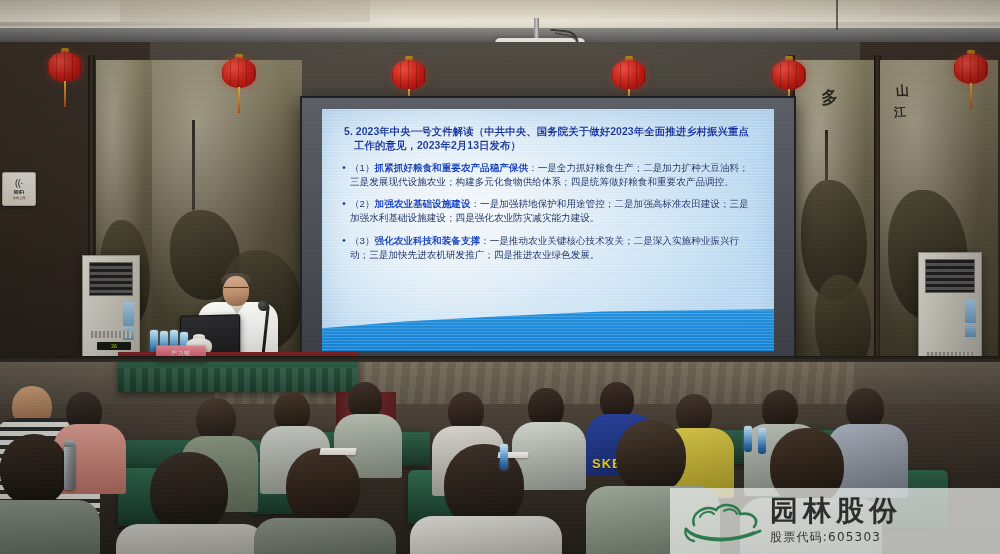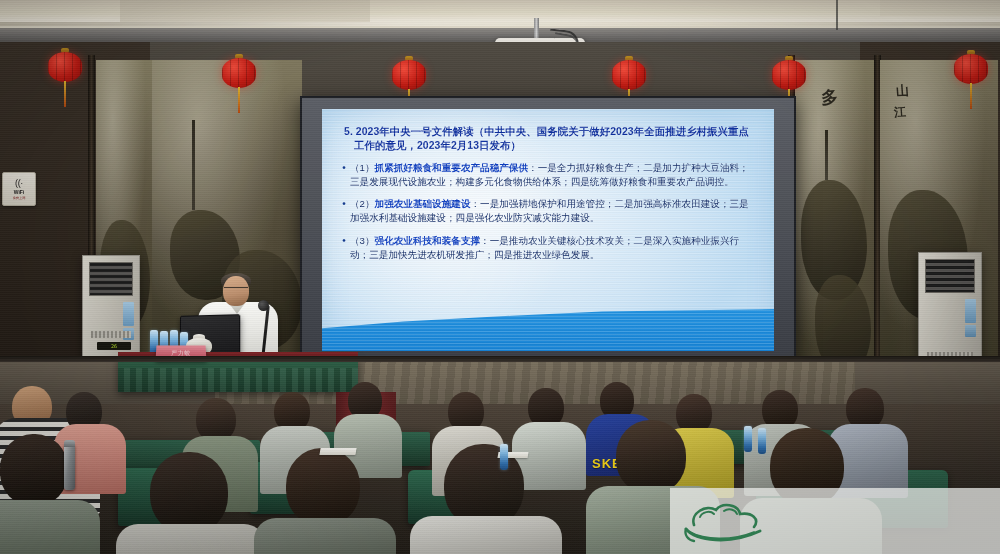--- a/index.html
+++ b/index.html
@@ -698,15 +698,19 @@
     <div class="wm-logo">
       <svg class="wm-svg" width="88" height="52" viewBox="0 0 88 52" fill="none" aria-hidden="true">
         <path d="M14 30 C10 18, 26 9, 36 15 C42 7, 58 9, 60 19 C72 17, 80 24, 74 32" stroke="#2f7a4f" stroke-width="2.6" fill="none" stroke-linecap="round"></path>
         <path d="M20 22 C22 17, 30 15, 34 19" stroke="#2f7a4f" stroke-width="2" fill="none" stroke-linecap="round"></path>
         <path d="M44 16 C48 13, 55 14, 57 19" stroke="#2f7a4f" stroke-width="2" fill="none" stroke-linecap="round"></path>
         <path d="M6 34 C16 46, 50 50, 80 36" stroke="#2f7a4f" stroke-width="3" fill="none" stroke-linecap="round"></path>
         <path d="M10 37 C24 45, 52 46, 74 37" stroke="#2f7a4f" stroke-width="1.8" fill="none" stroke-linecap="round"></path>
         <path d="M6 34 C4 40, 8 45, 14 46" stroke="#2f7a4f" stroke-width="2.4" fill="none" stroke-linecap="round"></path>
       </svg>
     </div>
+    <div class="wm-text">
+      <div class="wm-title">园林股份</div>
+      <div class="wm-code">股票代码:605303</div>
+    </div>
   </div>
 
 </div>
 
 </body></html>

